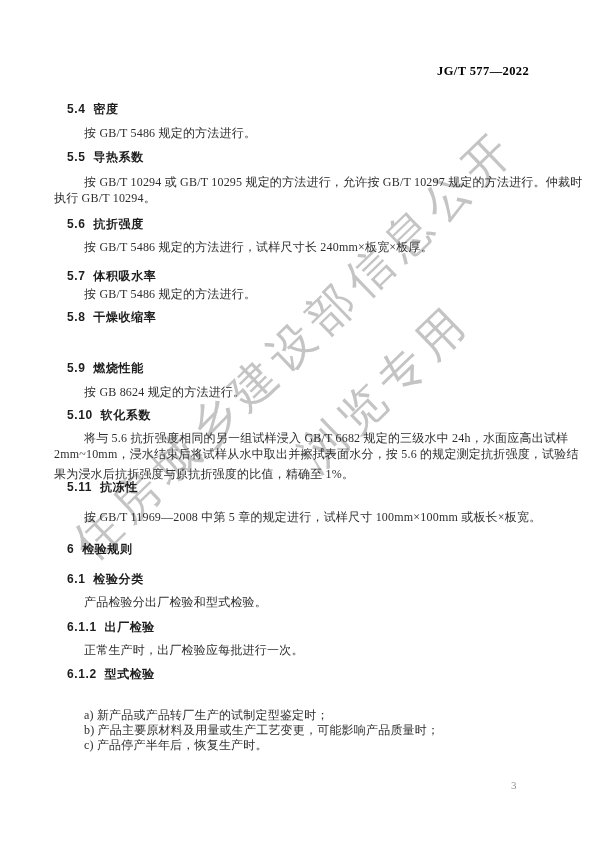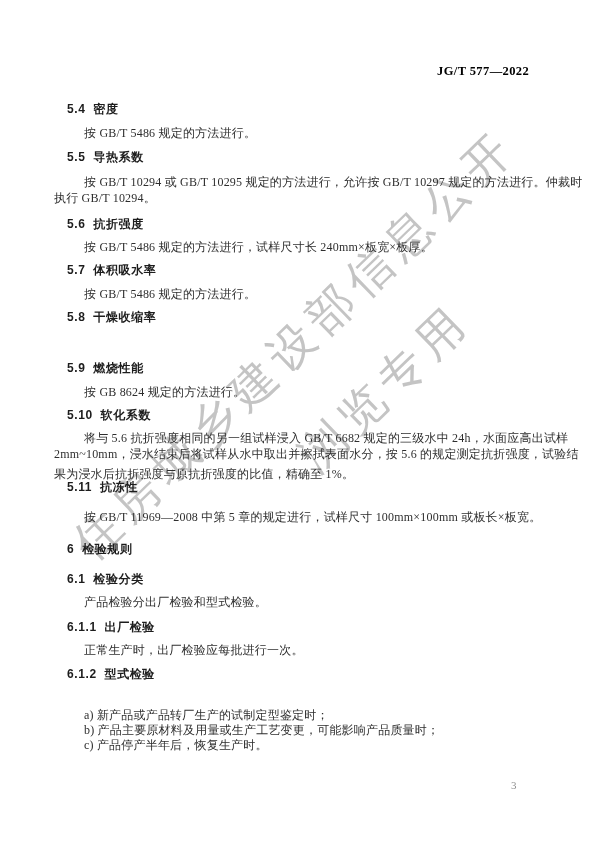--- a/index.html
+++ b/index.html
@@ -81,21 +81,21 @@
 
   <div class="hdr">JG/T 577—2022</div>
 
   <div class="ln h" style="top:103px">5.4  密度</div>
   <div class="ln f" style="top:127px">按 GB/T 5486 规定的方法进行。</div>
   <div class="ln h" style="top:151px">5.5  导热系数</div>
   <div class="ln f" style="top:176px">按 GB/T 10294 或 GB/T 10295 规定的方法进行，允许按 GB/T 10297 规定的方法进行。仲裁时</div>
   <div class="ln c" style="top:192px">执行 GB/T 10294。</div>
   <div class="ln h" style="top:218px">5.6  抗折强度</div>
   <div class="ln f" style="top:241px">按 GB/T 5486 规定的方法进行，试样尺寸长 240mm×板宽×板厚。</div>
-  <div class="ln h" style="top:264px">5.7  体积吸水率</div>
+  <div class="ln h" style="top:270px">5.7  体积吸水率</div>
   <div class="ln f" style="top:288px">按 GB/T 5486 规定的方法进行。</div>
   <div class="ln h" style="top:311px">5.8  干燥收缩率</div>
   <div class="ln h" style="top:362px">5.9  燃烧性能</div>
   <div class="ln f" style="top:386px">按 GB 8624 规定的方法进行。</div>
   <div class="ln h" style="top:409px">5.10  软化系数</div>
   <div class="ln f" style="top:432px">将与 5.6 抗折强度相同的另一组试样浸入 GB/T 6682 规定的三级水中 24h，水面应高出试样</div>
   <div class="ln c" style="top:448px">2mm~10mm，浸水结束后将试样从水中取出并擦拭表面水分，按 5.6 的规定测定抗折强度，试验结</div>
   <div class="ln c" style="top:468px">果为浸水后抗折强度与原抗折强度的比值，精确至 1%。</div>
   <div class="ln h" style="top:481px">5.11  抗冻性</div>
   <div class="ln f" style="top:511px">按 GB/T 11969—2008 中第 5 章的规定进行，试样尺寸 100mm×100mm 或板长×板宽。</div>

